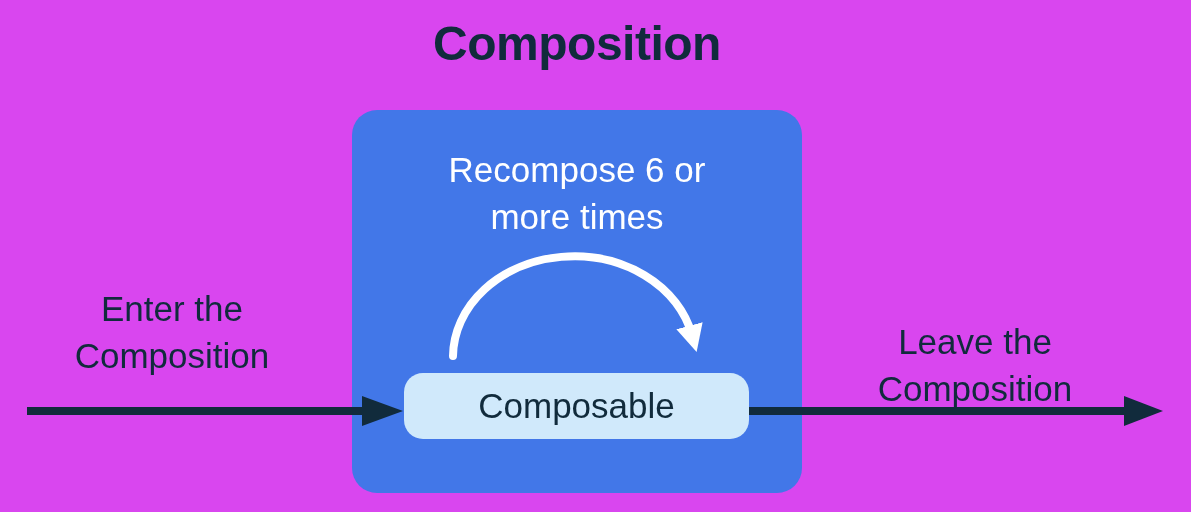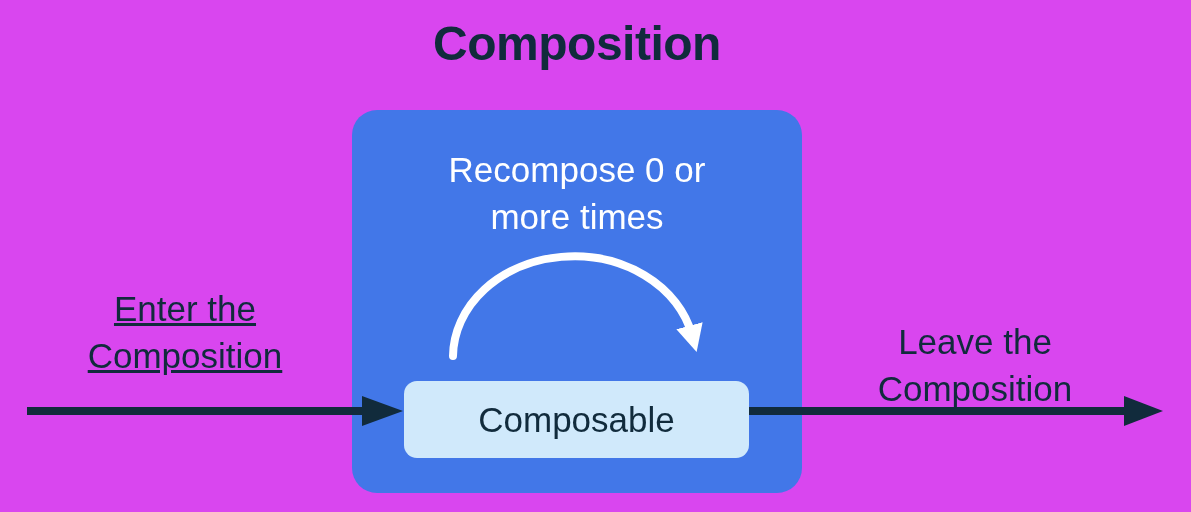--- a/index.html
+++ b/index.html
@@ -44,43 +44,42 @@
     font-size: 35px;
     line-height: 47px;
     color: var(--arrow-white, #ffffff);
     white-space: pre-line;
   }
   .composable-box {
     position: absolute;
     left: 404px;
     top: 373px;
     width: 345px;
-    height: 77px;
-    border-radius: 13px;
+    height: 66px;
+    border-radius: 19px;
     background: var(--composable-fill, #d0e9fb);
     display: flex;
     align-items: center;
     justify-content: center;
-    margin-top: 8px;
   }
   .composable-label {
     font-size: 35px;
     color: var(--dark-navy, #112b3c);
   }
   .side-label {
     position: absolute;
     top: 285px;
     width: 310px;
     text-align: center;
     font-size: 35px;
     line-height: 47px;
     color: var(--dark-navy, #112b3c);
     white-space: pre-line;
   }
-  .side-label.enter { left: 30px; text-decoration: underline; }
+  .side-label.enter { left: 17px; }
   .side-label.leave { left: 820px; margin-top: 33px; }
   .overlay {
     position: absolute;
     left: 0;
     top: 0;
     width: 1191px;
     height: 512px;
     pointer-events: none;
   }
   .flow-line {
@@ -98,21 +97,21 @@
   }
 </style>
 </head>
 <body>
 
 <div class="canvas">
 
   <div class="page-title">Composition</div>
 
   <div class="composition-box">
-    <div class="recompose-label">Recompose 0 or
+    <div class="recompose-label">Recompose 6 or
 more times</div>
   </div>
 
   <div class="composable-box">
     <span class="composable-label">Composable</span>
   </div>
 
   <div class="side-label enter">Enter the
 Composition</div>
 

